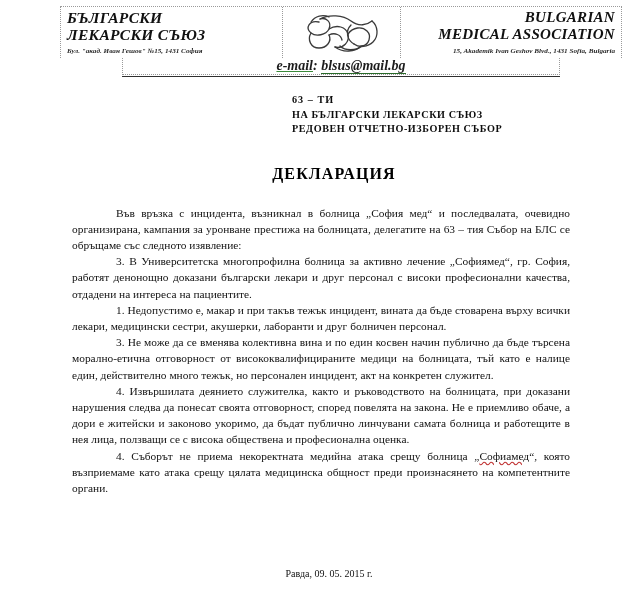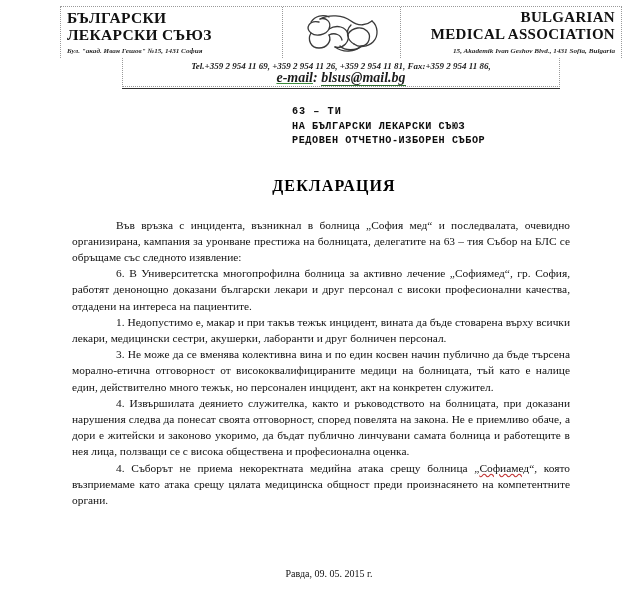--- a/index.html
+++ b/index.html
@@ -51,20 +51,21 @@
     flex-direction: row;
   }
   .lh-right {
     flex: 1;
     text-align: left;
     align-items: flex-end;
   }
   .org-name {
     font-family: "Liberation Serif", "DejaVu Serif", serif;
     font-weight: bold;
+    font-style: italic;
     font-size: 15.5px;
     line-height: 17px;
     letter-spacing: 0.3px;
     white-space: nowrap;
     color: #111;
   }
   .org-name.en {
     font-size: 15px;
   }
   .org-addr {
@@ -120,21 +121,21 @@
   .contact-rule {
     margin: 1px 62px 0 62px;
     border-bottom: 1px solid #2f2f2f;
     height: 0;
   }
 
   
   .subject-block {
     margin: 16px 16px 0 0;
     padding-left: 292px;
-    font-family: Liberation Mono, monospace;
+    font-family: Liberation Serif, serif;
     font-weight: bold;
     font-size: 10.2px;
     line-height: 14.5px;
     letter-spacing: 0.55px;
     color: #0d0d0d;
   }
   .subject-block .l1 { letter-spacing: 1px; }
 
   .doc-title {
     margin: 28px 0 0 0;
@@ -216,42 +217,41 @@
 
     <div class="lh-cell lh-right">
       <div class="org-name en">BULGARIAN</div>
       <div class="org-name en">MEDICAL ASSOCIATION</div>
       <div class="org-addr">15, Akademik Ivan Geshov Blvd., 1431 Sofia, Bulgaria</div>
     </div>
 
   </div>
 
   <div class="lh-contact">
-    <div class="contact-line">Tel.+359 2 954 11 69, +359 2 954 11 26, +359 2 954 11 81, Fax:+359 2 954 11 86,</div>
     <div class="email-line">
       <span class="email-under">e-mail</span><span>: </span><span class="email-link">blsus@mail.bg</span>
     </div>
   </div>
   <div class="contact-rule"></div>
 
 </div>
 
 <div class="subject-block">
   <div class="l1">63 – ТИ</div>
   <div>НА  БЪЛГАРСКИ  ЛЕКАРСКИ  СЪЮЗ</div>
   <div>РЕДОВЕН  ОТЧЕТНО-ИЗБОРЕН  СЪБОР</div>
 </div>
 
 <div class="doc-title">ДЕКЛАРАЦИЯ</div>
 
 <div class="doc-body">
 
   <p>Във връзка с инцидента, възникнал в болница „София мед“ и последвалата, очевидно организирана, кампания за уронване престижа на болницата, делегатите на 63 – тия Събор на БЛС се обръщаме със следното изявление:</p>
 
-  <p>6. В Университетска многопрофилна болница за активно лечение „Софиямед“, гр. София, работят денонощно доказани български лекари и друг персонал с високи професионални качества, отдадени на интереса на пациентите.</p>
+  <p>3. В Университетска многопрофилна болница за активно лечение „Софиямед“, гр. София, работят денонощно доказани български лекари и друг персонал с високи професионални качества, отдадени на интереса на пациентите.</p>
 
   <p>1. Недопустимо е, макар и при такъв тежък инцидент, вината да бъде стоварена върху всички лекари, медицински сестри, акушерки, лаборанти и друг болничен персонал.</p>
 
   <p>3. Не може да се вменява колективна вина и по един косвен начин публично да бъде търсена морално-етична отговорност от висококвалифицираните медици на болницата, тъй като е налице един, действително много тежък, но персонален инцидент, акт на конкретен служител.</p>
 
   <p>4. Извършилата деянието служителка, както и ръководството на болницата, при доказани нарушения следва да понесат своята отговорност, според повелята на закона. Не е приемливо обаче, а дори е житейски и законово укоримо, да бъдат публично линчувани самата болница и работещите в нея лица, ползващи се с висока обществена и професионална оценка.</p>
 
   <p><span>4. Съборът не приема некоректната медийна атака срещу болница „</span><span class="sofiamed-redline">Софиамед</span><span>“, която възприемаме като атака срещу цялата медицинска общност преди произнасянето на компетентните органи.</span></p>
 
 </div>

